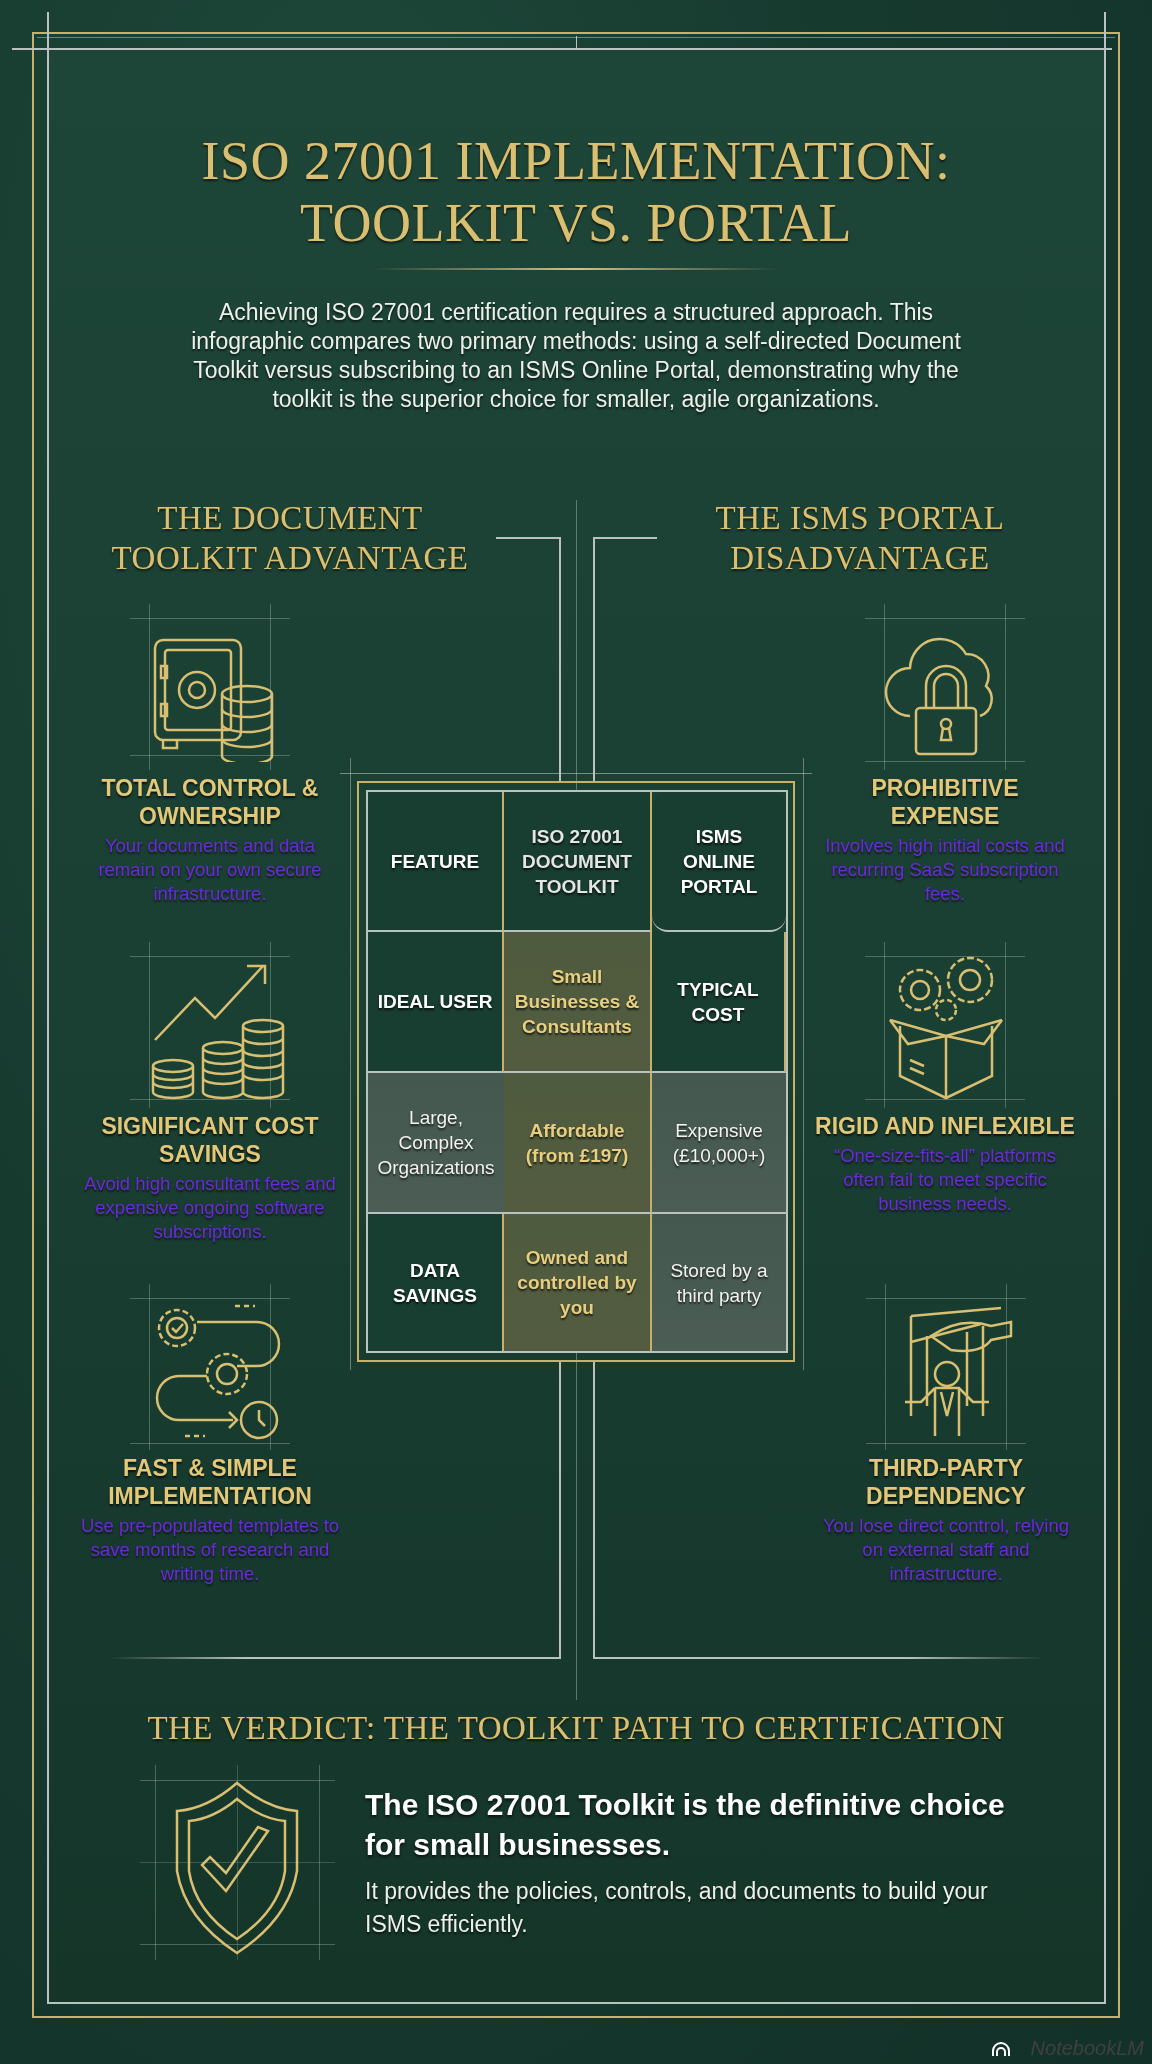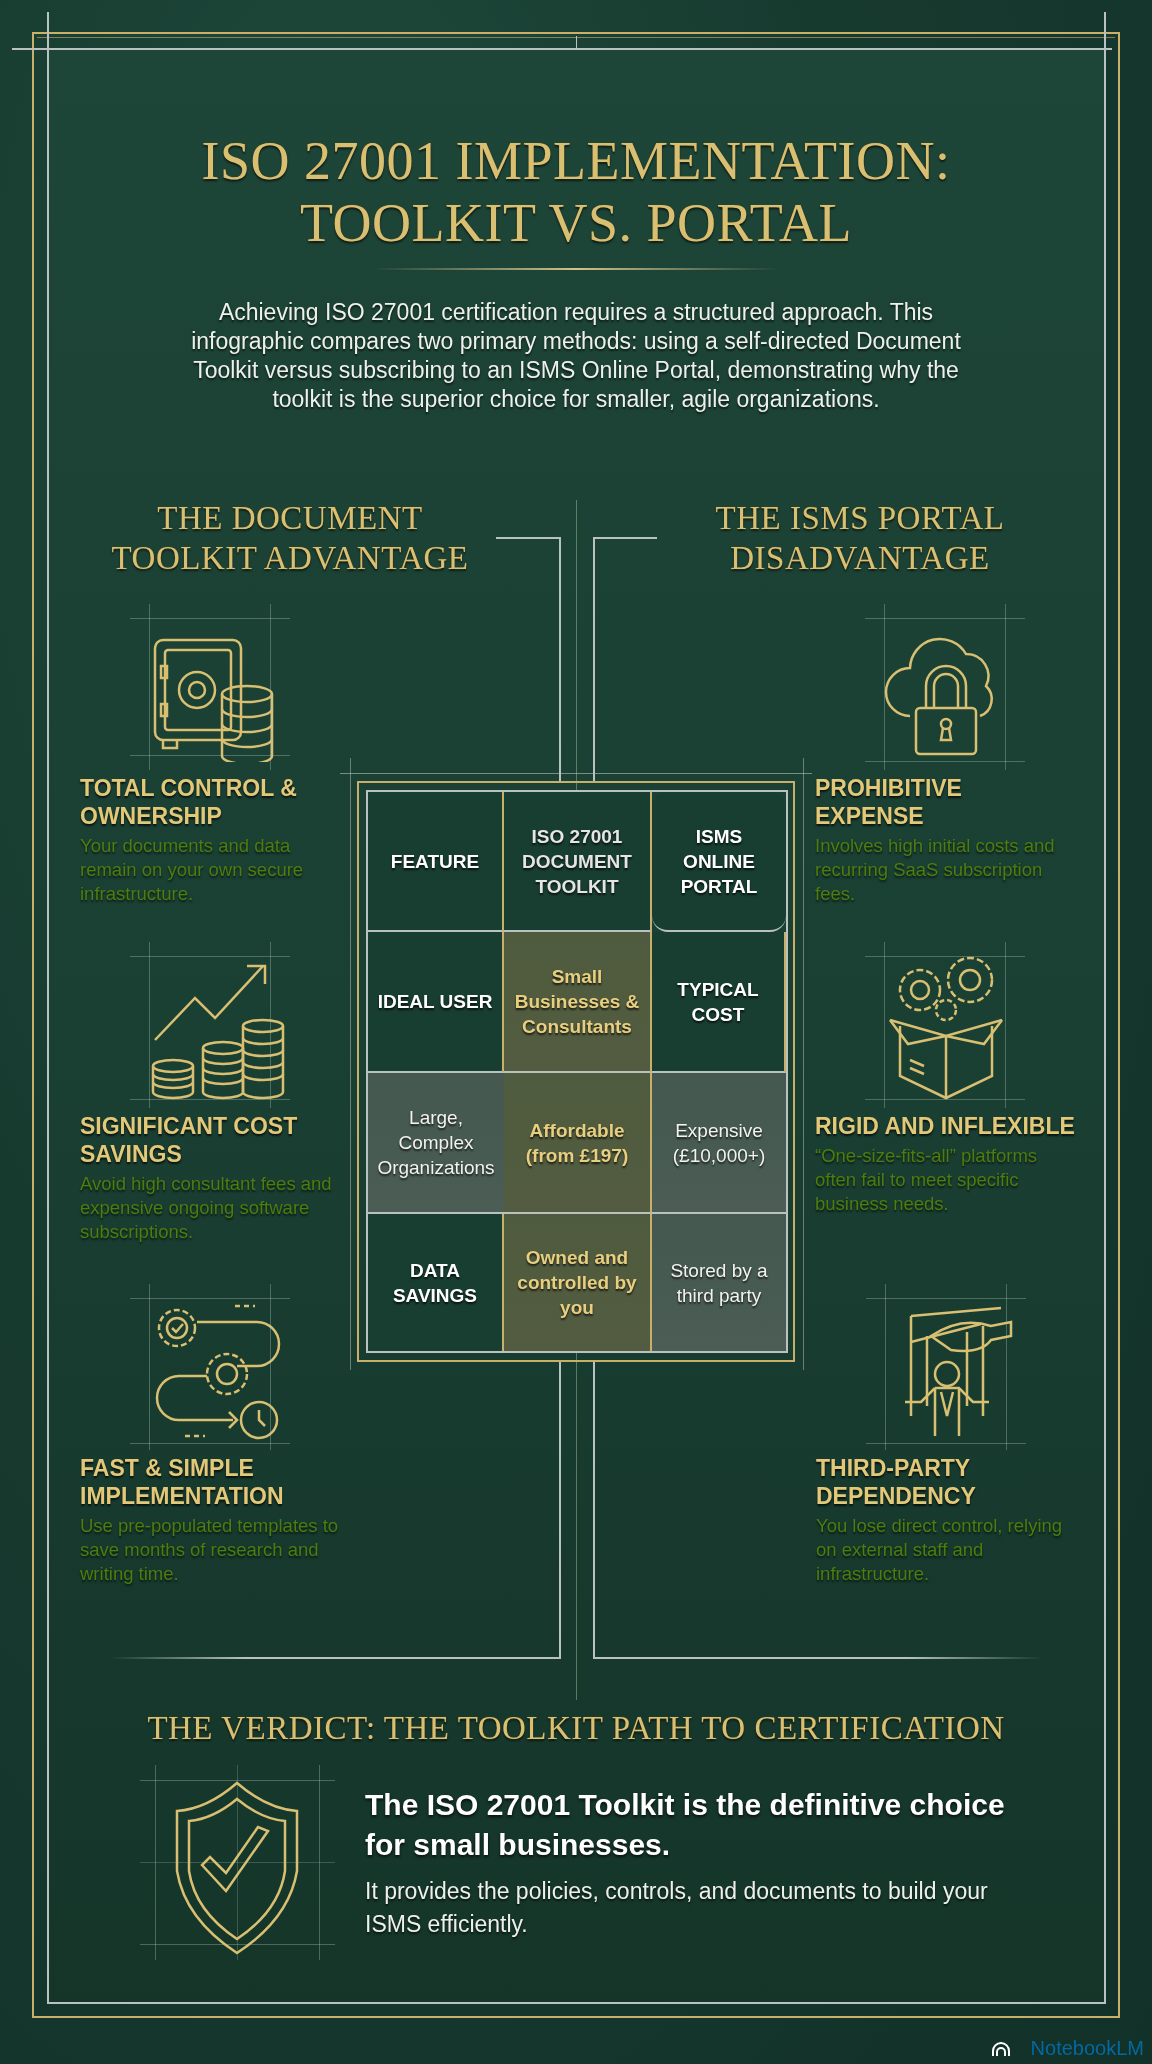--- a/index.html
+++ b/index.html
@@ -28,30 +28,30 @@
   }
   .intro {
     left:170px; width:812px; top:298px; text-align:center;
     color:#eef0ec; font-size:23px; line-height:29px;
     font-family: "Liberation Sans Narrow", "Liberation Sans", sans-serif;
     text-shadow: 0 2px 2px rgba(0,0,0,0.6);
   }
   .col-title { font-size:33px; line-height:40px; top:498px; }
   .col-title.left { left:90px; width:400px; }
   .col-title.right { left:660px; width:400px; }
-  .feature { position:absolute; width:260px; }
+  .feature { position:absolute; width:260px; text-align:center; }
   .feature .icon-box { position:relative; width:150px; height:150px; margin:0 auto; }
   .feature .guide-h { position:absolute; left:-5px; right:-5px; height:1px; background:rgba(180,200,190,0.35); }
   .feature .guide-v { position:absolute; top:-8px; bottom:-8px; width:1px; background:rgba(180,200,190,0.35); }
   .feature h3 {
     margin:12px 0 4px; font-size:23px; line-height:28px; color:#e2c878; font-weight:bold;
     text-shadow: 0 2px 2px rgba(0,0,0,0.7);
   }
   .feature p {
-    margin:0; font-size:18.5px; line-height:24px; color:#4d7c0f;
+    margin:0; font-size:18.5px; line-height:24px; color:#6d28d9;
     text-shadow: 0 2px 2px rgba(0,0,0,0.6);
   }
   .table-outer { left:357px; top:781px; width:438px; height:581px; border:2px solid #c8b06a; box-sizing:border-box; }
   .table {
     position:absolute; left:366px; top:790px; width:422px; height:563px;
     border:2px solid #b9c2c0; box-sizing:border-box;
     display:grid; grid-template-columns:136px 148px 134px; grid-template-rows:140px 141px 141px 137px;
   }
   .cell {
     display:flex; align-items:center; justify-content:center; text-align:center;
@@ -69,21 +69,21 @@
   .verdict-title { left:0; width:1152px; top:1708px; font-size:33px; line-height:40px; }
   .verdict-head {
     left:365px; top:1785px; width:640px; color:#fff; font-weight:bold;
     font-size:30px; line-height:40px; text-shadow: 0 2px 3px rgba(0,0,0,0.7);
   }
   .verdict-body {
     left:365px; top:1875px; width:640px; color:#eef0ec;
     font-size:23px; line-height:33px; text-shadow: 0 2px 2px rgba(0,0,0,0.6);
   }
   .badge {
-    right:8px; bottom:4px; color:#0369a1; font-size:20px; display:flex; align-items:center; gap:20px;
+    right:8px; bottom:4px; color:#404040; font-size:20px; display:flex; align-items:center; gap:20px;font-style:italic;
   }
 </style>
 </head>
 <body>
 
 <div class="panel"></div>
 <div class="abs gold-line" style="left:32px;top:32px;width:1088px;height:2px"></div>
 <div class="abs gold-line" style="left:32px;top:2016px;width:1088px;height:2px"></div>
 <div class="abs gold-line" style="left:32px;top:32px;width:2px;height:1986px"></div>
 <div class="abs gold-line" style="left:1118px;top:32px;width:2px;height:1986px"></div>

